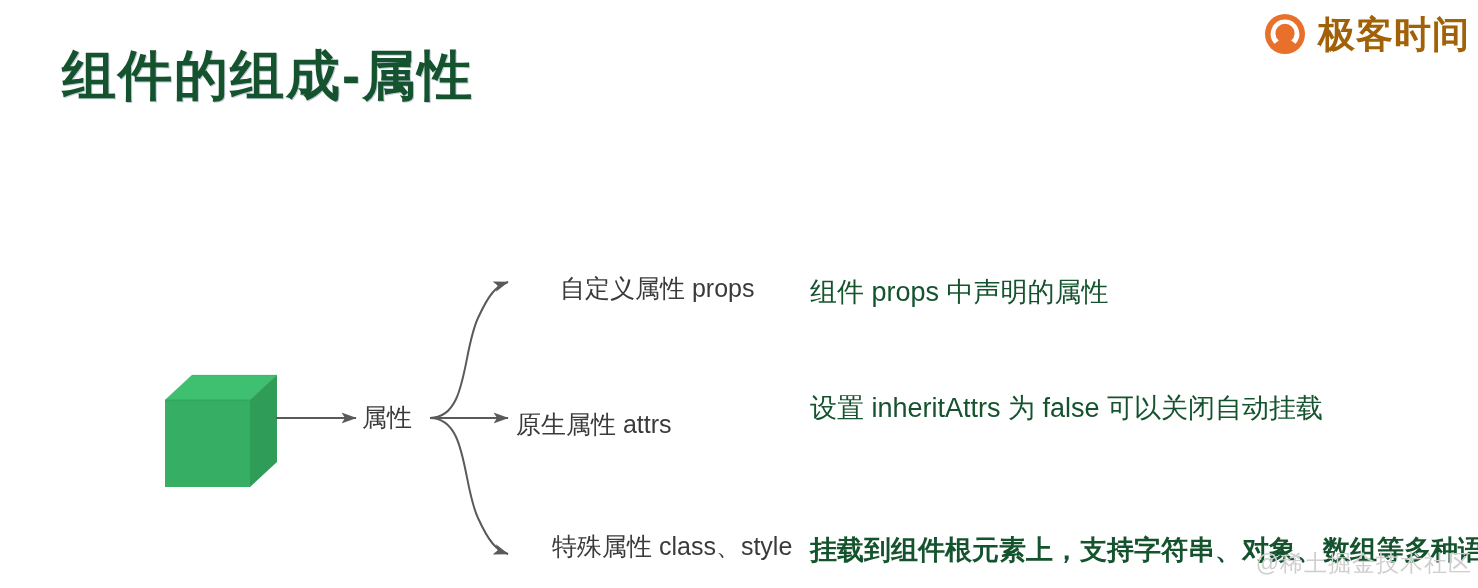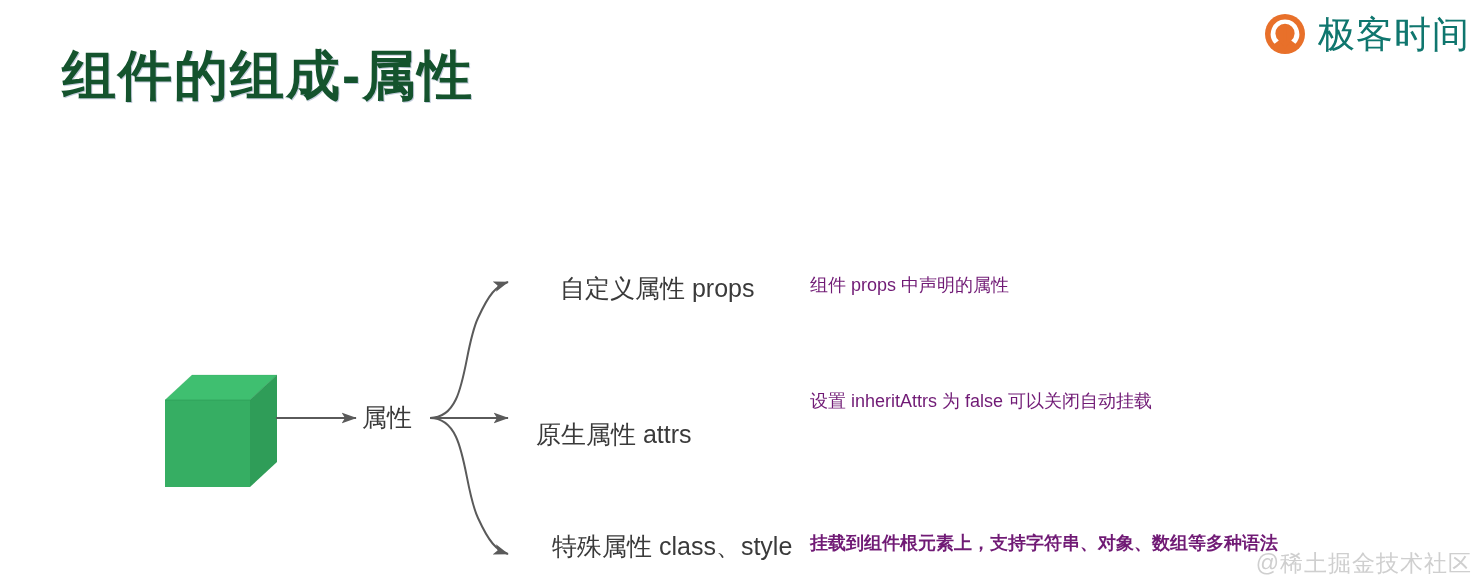--- a/index.html
+++ b/index.html
@@ -42,22 +42,22 @@
     gap: 10px;
   }
   #brand-mark {
     width: 46px;
     height: 46px;
     flex: 0 0 46px;
     position: relative;
   }
   #brand-text {
     font-size: 37px;
-    font-weight: 400;
-    color: #0f766e;
+    font-weight: 700;
+    color: #a16207;
     letter-spacing: 1px;
     white-space: nowrap;
   }
 
   
   #cube {
     position: absolute;
     left: 160px;
     top: 370px;
     width: 124px;
@@ -77,29 +77,29 @@
   
   .node-label {
     position: absolute;
     font-size: 25px;
     color: #3a3a3a;
     white-space: nowrap;
     line-height: 1.35;
   }
   .body-text {
     position: absolute;
-    font-size: 18px;
-    color: #701a75;
+    font-size: 27px;
+    color: #14532d;
     line-height: 1.5;
     white-space: nowrap;
   }
 
   #root-node   { left: 362px; top: 401px; text-align: center; }
   #branch-1    { left: 516px; top: 272px; margin-left: 44px; }
-  #branch-2    { left: 516px; top: 418px; margin-left: 20px; }
+  #branch-2    { left: 516px; top: 408px; }
   #branch-3    { left: 516px; top: 530px; margin-left: 36px; }
 
   #desc-1      { left: 810px; top: 272px; }
   #desc-2      { left: 810px; top: 388px; }
   #desc-3      { left: 810px; top: 530px; font-weight: bold; }
 
   #watermark {
     position: absolute;
     right: 6px;
     top: 548px;

